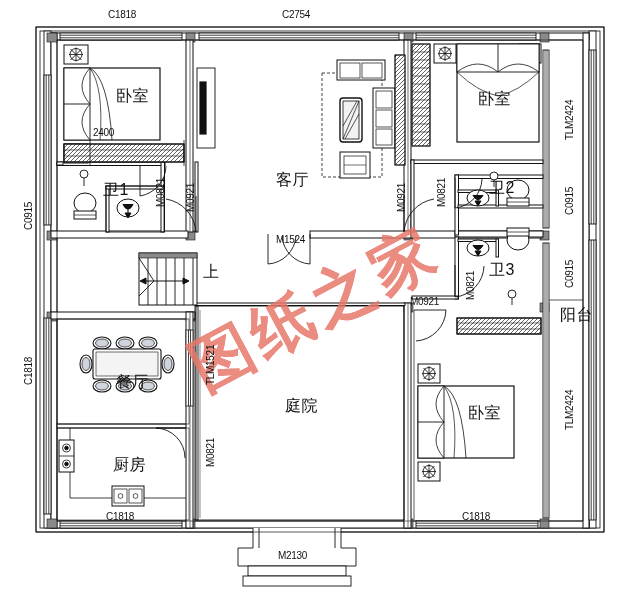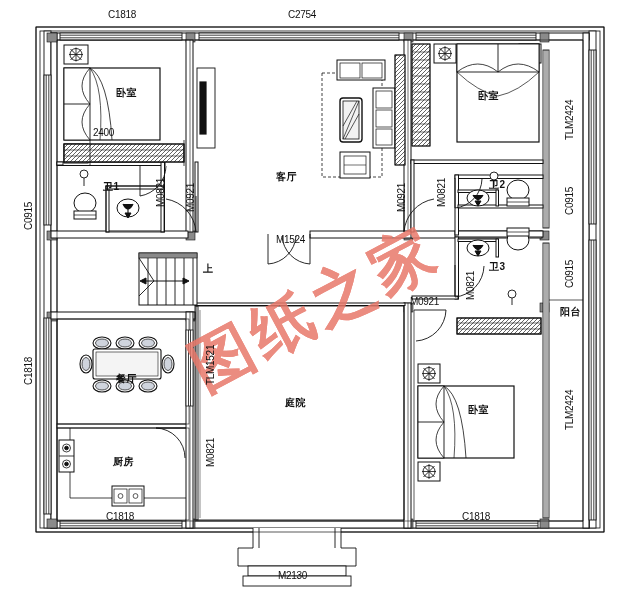--- a/index.html
+++ b/index.html
@@ -12,21 +12,21 @@
   #plan-root{position:absolute;left:0;top:0;width:640px;height:610px;}
   svg#plan-svg{position:absolute;left:0;top:0;width:640px;height:610px;display:block;}
   .lbl{
     position:absolute;
     font-family:"Liberation Sans","DejaVu Sans",sans-serif;
     color:#111;
     white-space:nowrap;
     line-height:1;
   }
   .dim-lbl{font-size:10px;letter-spacing:-0.3px;}
-  .room-lbl{font-size:10px;font-weight:bold;letter-spacing:0.5px;}
+  .room-lbl{font-size:16px;font-weight:normal;letter-spacing:0.5px;}
   .rot90{transform-origin:0 0;transform:rotate(-90deg);}
   .wm{
     position:absolute;
     font-size:62px;font-weight:bold;
     color:#e8786a;
     opacity:.85;
     letter-spacing:6px;
     transform-origin:0 0;
     transform:rotate(-28deg);
     pointer-events:none;
@@ -604,25 +604,25 @@
 <div class="lbl room-lbl" style="left:489px;top:180px;">卫2</div>
 <div class="lbl room-lbl" style="left:489px;top:262px;">卫3</div>
 <div class="lbl room-lbl" style="left:116px;top:358px;margin-top:16px;">餐厅</div>
 <div class="lbl room-lbl" style="left:113px;top:457px;">厨房</div>
 <div class="lbl room-lbl" style="left:285px;top:398px;">庭院</div>
 <div class="lbl room-lbl" style="left:468px;top:405px;">卧室</div>
 <div class="lbl room-lbl" style="left:560px;top:307px;text-align:right;">阳台</div>
 <div class="lbl room-lbl" style="left:203px;top:264px;">上</div>
 
 <div class="lbl dim-lbl" style="left:108px;top:10px;">C1818</div>
-<div class="lbl dim-lbl" style="left:288px;top:10px;">C2754</div>
+<div class="lbl dim-lbl" style="left:282px;top:10px;">C2754</div>
 
 <div class="lbl dim-lbl" style="left:106px;top:512px;">C1818</div>
 <div class="lbl dim-lbl" style="left:462px;top:512px;">C1818</div>
-<div class="lbl dim-lbl" style="left:278px;top:571px;">M2130</div>
+<div class="lbl dim-lbl" style="left:278px;top:551px;">M2130</div>
 
 <div class="lbl dim-lbl rot90" style="left:24px;top:230px;">C0915</div>
 <div class="lbl dim-lbl rot90" style="left:24px;top:385px;">C1818</div>
 
 <div class="lbl dim-lbl rot90" style="left:565px;top:140px;">TLM2424</div>
 <div class="lbl dim-lbl rot90" style="left:565px;top:215px;">C0915</div>
 <div class="lbl dim-lbl rot90" style="left:565px;top:288px;">C0915</div>
 <div class="lbl dim-lbl rot90" style="left:565px;top:430px;">TLM2424</div>
 
 <div class="lbl dim-lbl" style="left:93px;top:128px;text-align:center;">2400</div>

